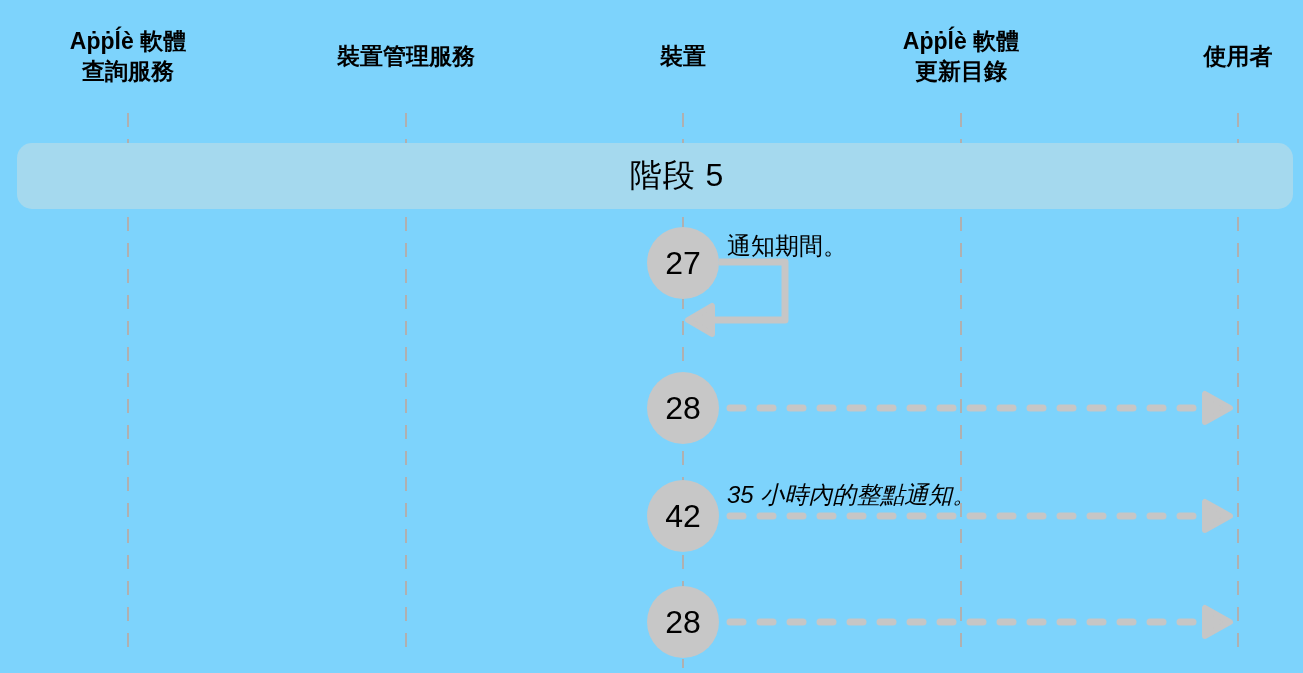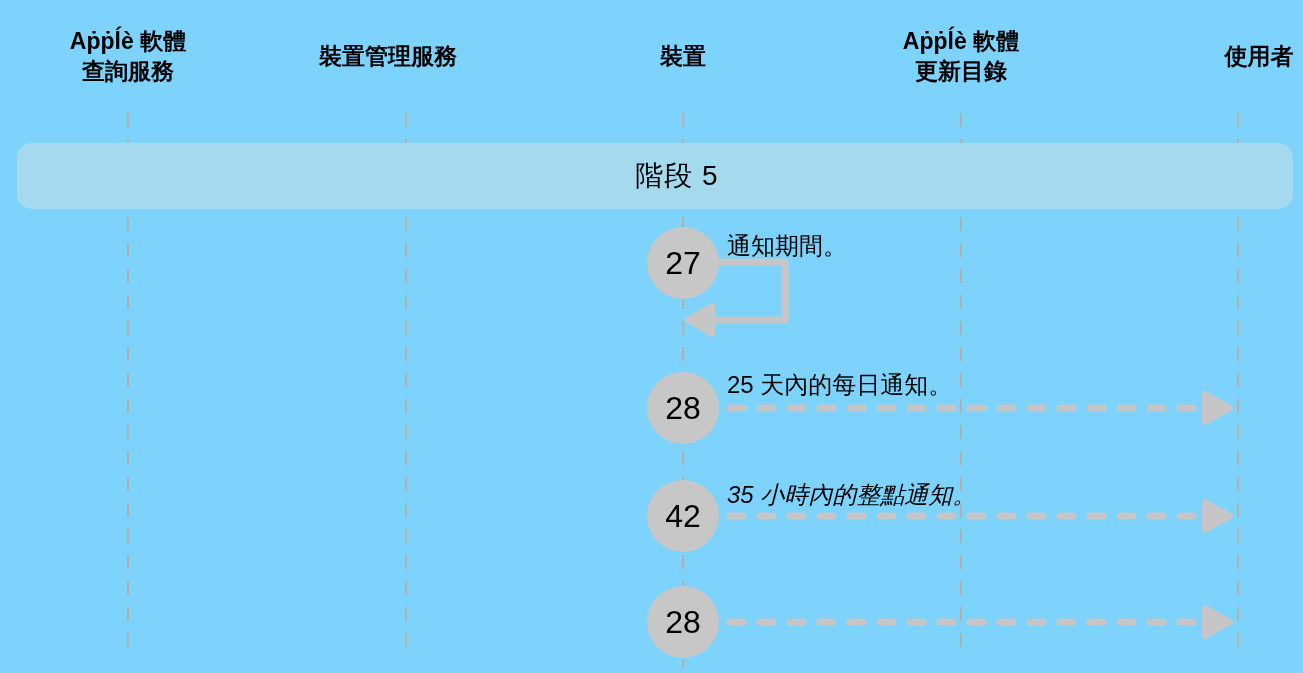--- a/index.html
+++ b/index.html
@@ -24,21 +24,21 @@
   }
   .banner{
     position:absolute;
     left:17px;top:143px;
     width:1276px;height:66px;
     background:#a5d9ee;
     border-radius:15px;
     z-index:2;
     display:flex;align-items:center;justify-content:center;
   }
-  .banner span{font-size:28px;font-weight:500;letter-spacing:1px;margin-left:44px;}
+  .banner span{font-size:32px;font-weight:500;letter-spacing:1px;margin-left:44px;}
   .step-circle{
     position:absolute;
     left:647px;
     width:72px;height:72px;
     border-radius:50%;
     background:#c7c7c7;
     z-index:3;
     display:flex;align-items:center;justify-content:center;
     font-size:32px;font-weight:400;color:#000;
   }
@@ -74,42 +74,41 @@
     <polygon points="1205,502 1205,530 1230,516" stroke="#c6c6c6" stroke-width="6" stroke-linejoin="round" fill="#c6c6c6"></polygon>
 
     <line x1="730" y1="622" x2="1198" y2="622" stroke-width="7" stroke-linecap="round" stroke-dasharray="13 17" stroke="#c6c6c6"></line>
     <polygon points="1205,608 1205,636 1230,622" stroke="#c6c6c6" stroke-width="6" stroke-linejoin="round" fill="#c6c6c6"></polygon>
   </svg>
 
   <div class="col-header" style="left:128px;top:26px;">
     <span style="display:block">Aṗṗĺè 軟體</span>
     <span style="display:block">查詢服務</span>
   </div>
-  <div class="col-header" style="left:388px;top:41px;">
+  <div class="col-header" style="left:406px;top:41px;">
     <span style="display:block">裝置管理服務</span>
   </div>
   <div class="col-header" style="left:683px;top:41px;text-align:right;">
     <span style="display:block">裝置</span>
   </div>
   <div class="col-header" style="left:961px;top:26px;">
     <span style="display:block">Aṗṗĺè 軟體</span>
     <span style="display:block">更新目錄</span>
   </div>
-  <div class="col-header" style="left:1238px;top:41px;margin-left:21px;">
+  <div class="col-header" style="left:1238px;top:41px;">
     <span style="display:block">使用者</span>
   </div>
 
   <div class="banner">
     <span>階段 5</span>
   </div>
 
   <div class="step-circle" style="top:227px;">27</div>
   <div class="step-label" style="top:230px;">通知期間。</div>
 
   <div class="step-circle" style="top:372px;">28</div>
-  <div class="step-label" style="top:369px;">25 天內的每日通知。</div>
 
   <div class="step-circle" style="top:480px;">42</div>
   <div class="step-label" style="top:479px;font-style:italic;">35 小時內的整點通知。</div>
 
   <div class="step-circle" style="top:586px;">28</div>
 
 </div>
 
 </body></html>

